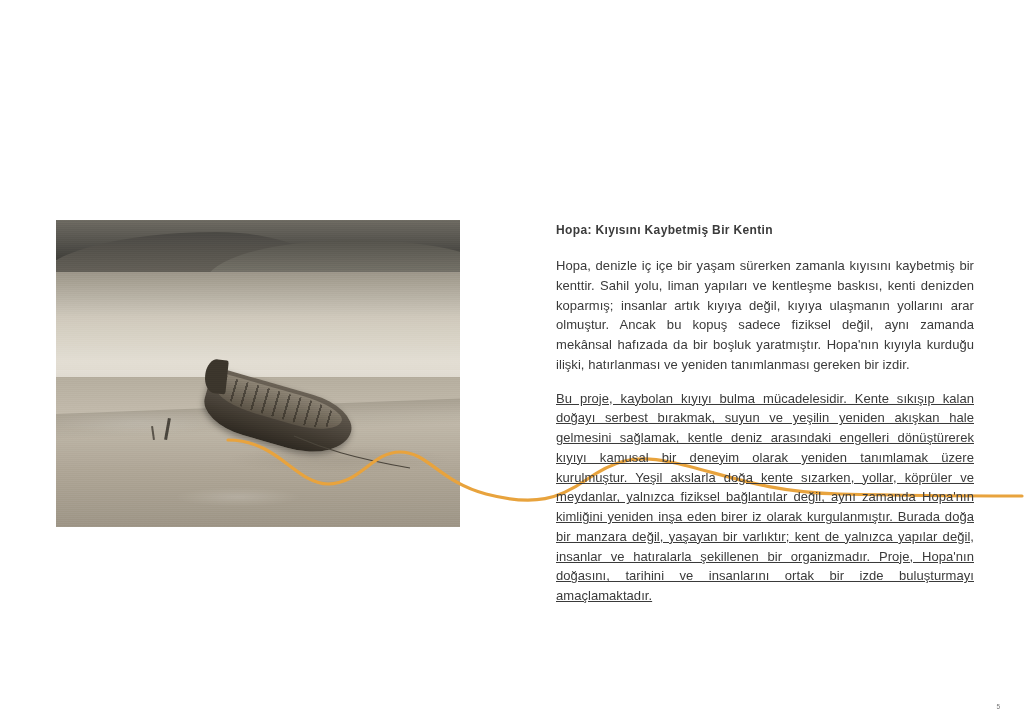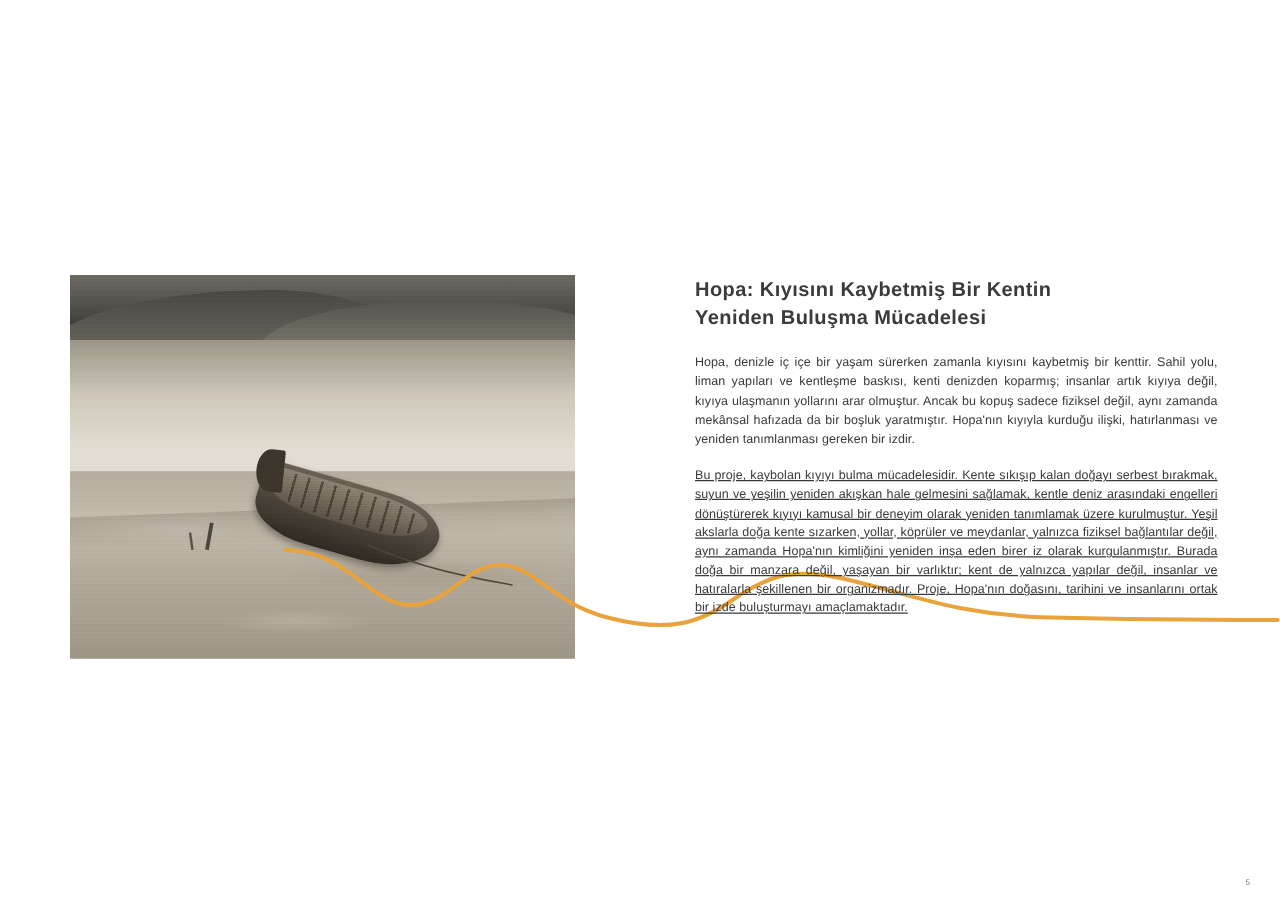--- a/index.html
+++ b/index.html
@@ -140,29 +140,29 @@
   }
 
   
   .textcol {
     position: absolute;
     left: 556px;
     top: 222px;
     width: 418px;
   }
   .heading {
-    font-size: 16px;
+    font-size: 12px;
     font-weight: bold;
     color: #3b3b3b;
     letter-spacing: 0.35px;
     line-height: 1.35;
     margin: 0 0 18px 0;
   }
   .para {
-    font-size: 10px;
+    font-size: 13px;
     line-height: 1.52;
     color: #3a3a3a;
     text-align: justify;
     margin: 10px 0 14px 0;
     letter-spacing: 0.05px;
   }
   .para:last-child { margin-bottom: 0; text-decoration: underline; }
 
   
   .swoosh {
@@ -215,21 +215,20 @@
     <div class="grain"></div>
   </div>
 
   <svg class="swoosh" viewBox="0 0 824 140">
     <path d="M28,40 C78,40 96,84 128,84 C160,84 172,52 200,52 C228,52 240,82 286,94 C336,107 360,98 386,80 C412,62 432,54 470,62 C520,72 560,92 640,94 C720,96 780,96 822,96" fill="none" stroke="#e8a33d" stroke-width="3.2" stroke-linecap="round"></path>
   </svg>
 
   <div class="textcol">
     <h1 class="heading">
       <span>Hopa: Kıyısını Kaybetmiş Bir Kentin</span><br>
-      <span>Yeniden Buluşma Mücadelesi</span>
     </h1>
     <p class="para">Hopa, denizle iç içe bir yaşam sürerken zamanla kıyısını kaybetmiş bir kenttir. Sahil yolu, liman yapıları ve kentleşme baskısı, kenti denizden koparmış; insanlar artık kıyıya değil, kıyıya ulaşmanın yollarını arar olmuştur. Ancak bu kopuş sadece fiziksel değil, aynı zamanda mekânsal hafızada da bir boşluk yaratmıştır. Hopa'nın kıyıyla kurduğu ilişki, hatırlanması ve yeniden tanımlanması gereken bir izdir.</p>
     <p class="para">Bu proje, kaybolan  kıyıyı bulma mücadelesidir. Kente sıkışıp kalan doğayı serbest bırakmak, suyun ve yeşilin yeniden akışkan hale gelmesini sağlamak, kentle deniz arasındaki engelleri dönüştürerek kıyıyı kamusal bir deneyim olarak yeniden tanımlamak üzere kurulmuştur. Yeşil akslarla doğa kente sızarken, yollar, köprüler ve meydanlar, yalnızca fiziksel bağlantılar değil, aynı zamanda Hopa'nın kimliğini yeniden inşa eden birer iz olarak kurgulanmıştır. Burada doğa bir manzara değil, yaşayan bir varlıktır; kent de yalnızca yapılar değil, insanlar ve hatıralarla şekillenen bir organizmadır. Proje, Hopa'nın doğasını, tarihini ve insanlarını ortak bir izde buluşturmayı amaçlamaktadır.</p>
   </div>
 
   <div class="pageno">5</div>
 
 </div>
 
 </body></html>

